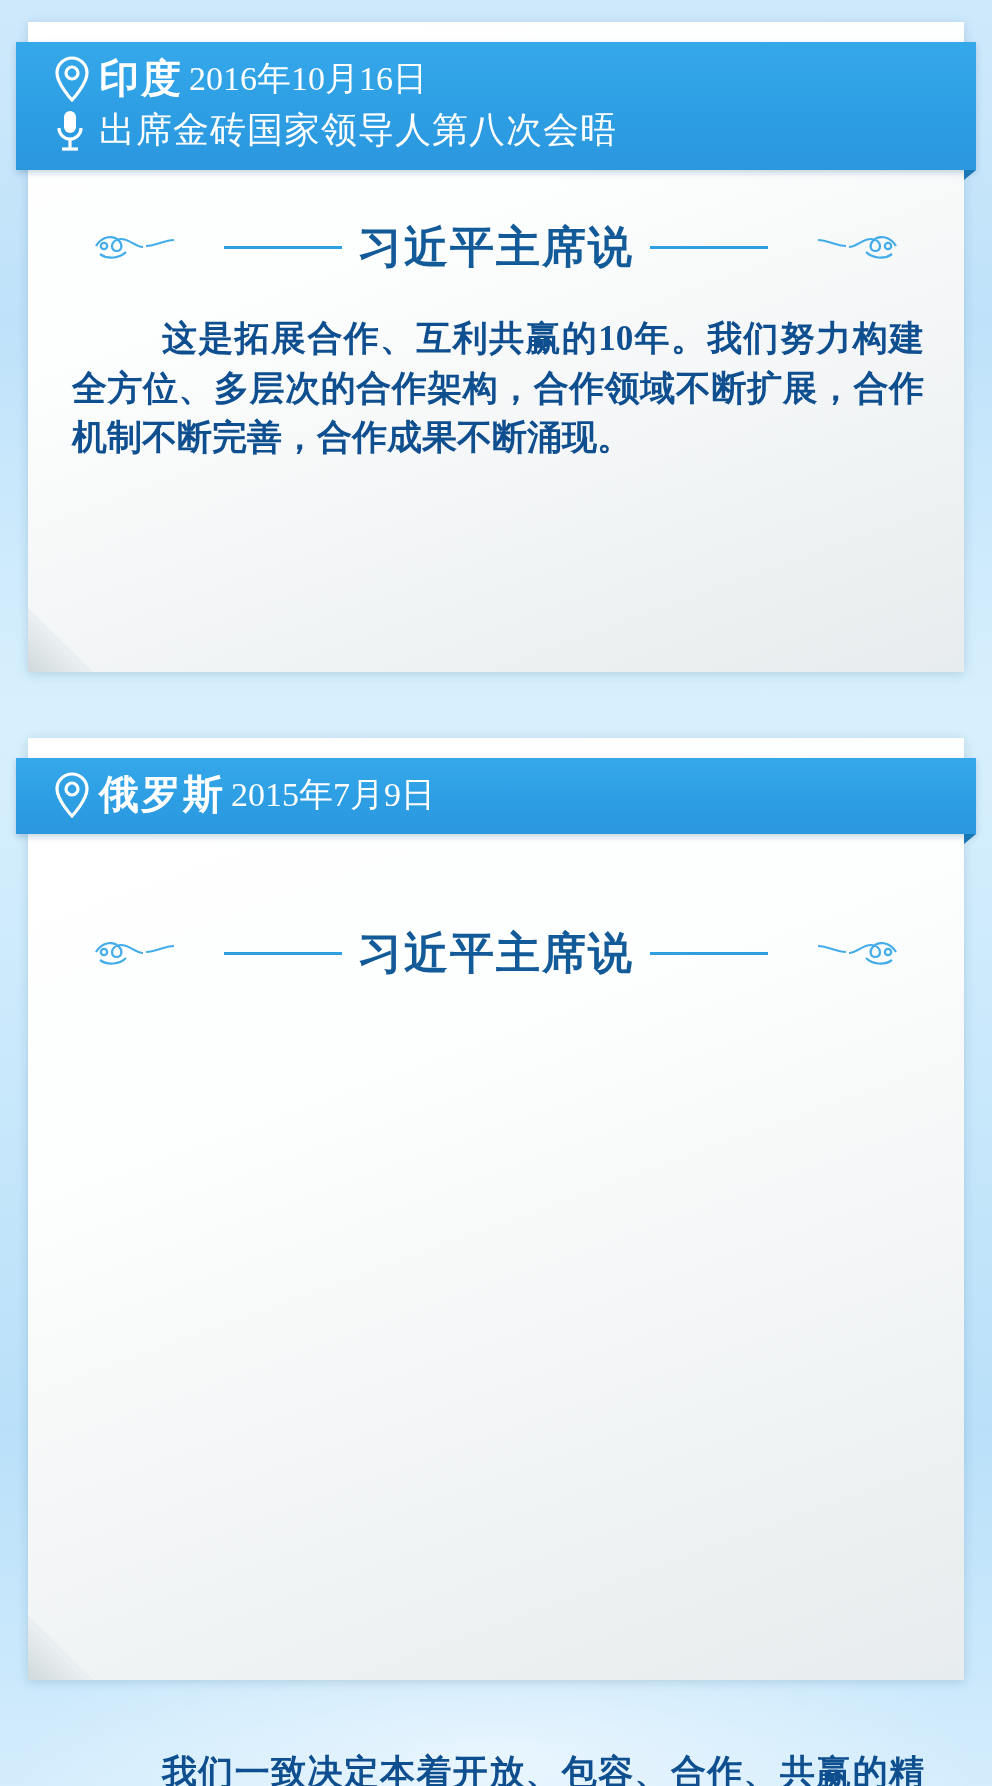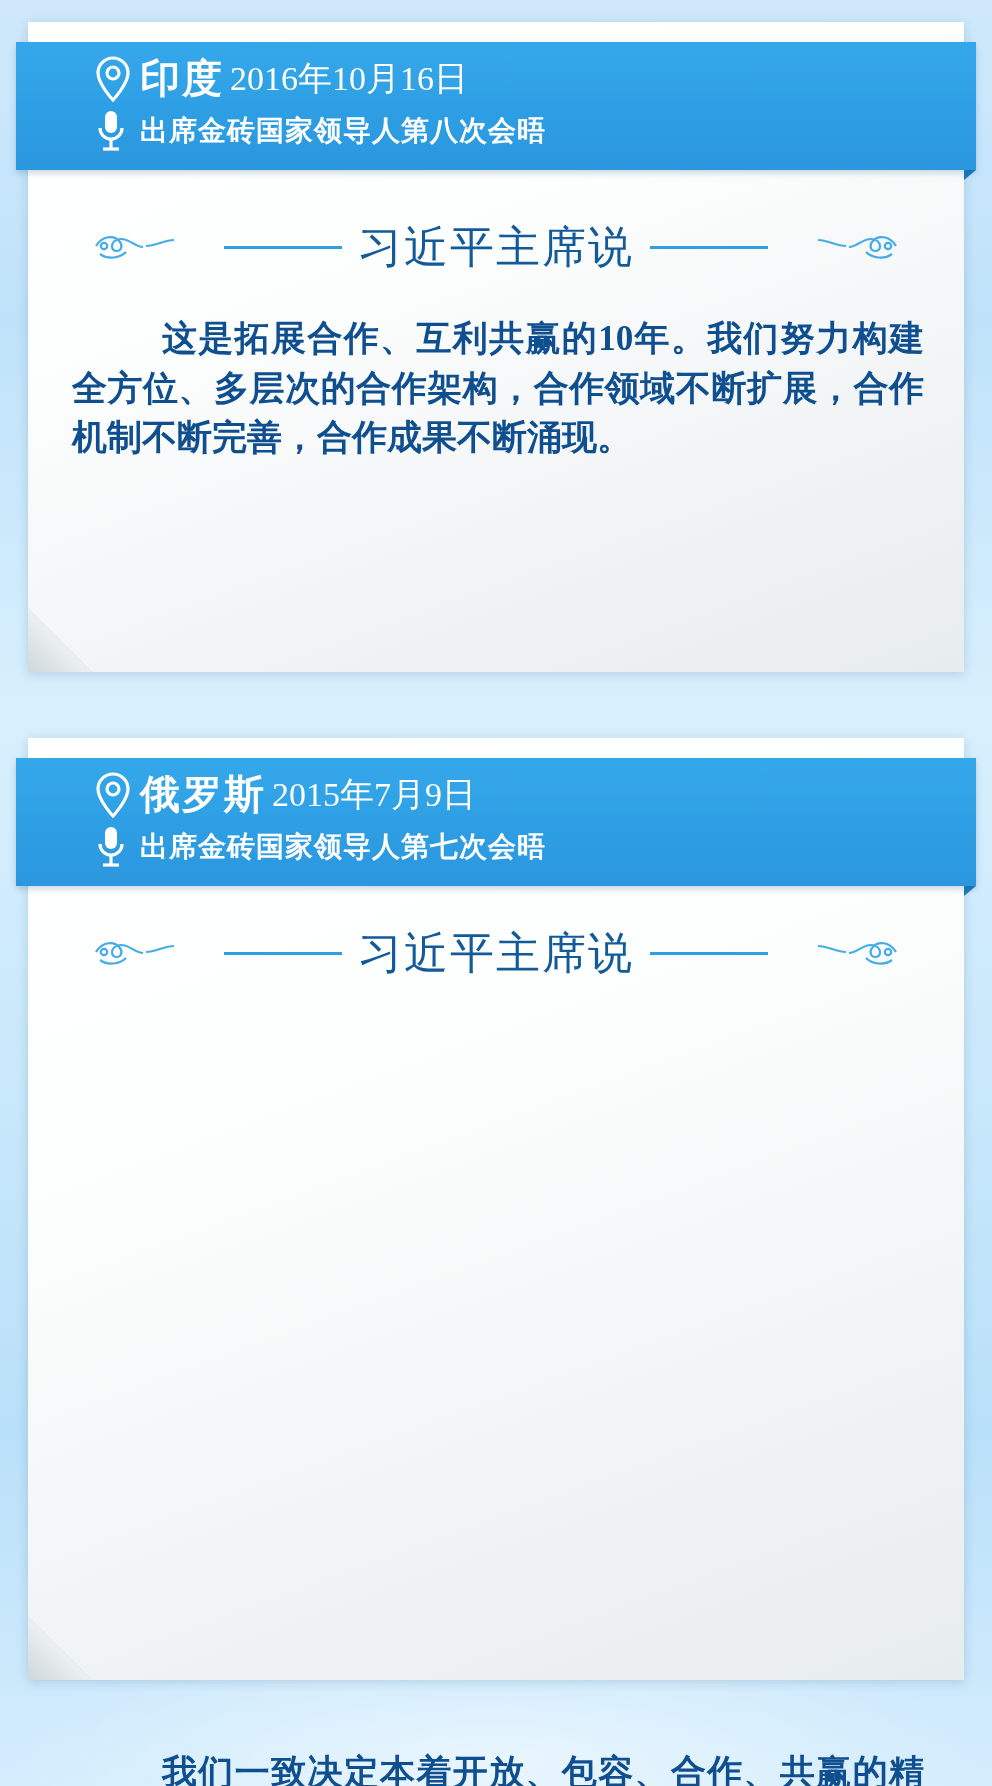--- a/index.html
+++ b/index.html
@@ -70,21 +70,21 @@
     position: absolute;
     right: 0;
     bottom: -10px;
     width: 0; height: 0;
     border-top: 10px solid #1b76b5;
     border-right: 12px solid transparent;
   }
   .banner-row {
     display: flex;
     align-items: center;
-    padding-left: 78px;
+    padding-left: 37px;
     color: #ffffff;
   }
   .banner-row + .banner-row { margin-top: 6px; }
   .icon-wrap {
     width: 46px;
     display: flex;
     align-items: center;
     justify-content: flex-start;
     flex: 0 0 46px;
   }
@@ -95,22 +95,22 @@
     line-height: 1;
     white-space: nowrap;
   }
   .place-date {
     font-size: 34px;
     margin-left: 6px;
     line-height: 1;
     white-space: nowrap;
   }
   .event-text {
-    font-size: 28px;
-    font-weight: bold;
+    font-size: 36px;
+    font-weight: normal;
     letter-spacing: 1px;
     line-height: 1.1;
     white-space: nowrap;
   }
 
   
   .title-row {
     position: absolute;
     left: 0;
     width: 936px;
@@ -126,21 +126,21 @@
     opacity: .95;
   }
   .rule {
     width: 118px;
     height: 3px;
     background: #2f9fe2;
     margin: 0 16px;
   }
   .said-title {
     font-size: 44px;
-    font-weight: normal;
+    font-weight: bold;
     color: #135a99;
     letter-spacing: 2px;
     white-space: nowrap;
     text-align: center;
   }
 
   
   .quote {
     position: absolute;
     left: 44px;
@@ -226,31 +226,20 @@
     <div class="banner-row">
       <span class="icon-wrap">
         <svg width="38" height="46" viewBox="0 0 38 46">
           <path d="M19 2C10.7 2 4 8.7 4 17c0 11 15 27 15 27s15-16 15-27c0-8.3-6.7-15-15-15z" fill="none" stroke="#ffffff" stroke-width="3.2"></path>
           <circle cx="19" cy="17" r="6" fill="none" stroke="#ffffff" stroke-width="3.2"></circle>
         </svg>
       </span>
       <span class="place-name">俄罗斯</span>
       <span class="place-date">2015年7月9日</span>
     </div>
-    <div class="banner-row">
-      <span class="icon-wrap">
-        <svg width="34" height="46" viewBox="0 0 34 46">
-          <rect x="11" y="3" width="12" height="22" rx="6" fill="#ffffff"></rect>
-          <path d="M6 20c0 6.1 4.9 11 11 11s11-4.9 11-11" fill="none" stroke="#ffffff" stroke-width="3.2"></path>
-          <line x1="17" y1="31" x2="17" y2="40" stroke="#ffffff" stroke-width="3.2"></line>
-          <line x1="9" y1="41" x2="25" y2="41" stroke="#ffffff" stroke-width="3.2"></line>
-        </svg>
-      </span>
-      <span class="event-text">出席金砖国家领导人第七次会晤</span>
-    </div>
   </div>
 
   <div class="title-row t2">
     <span class="orn">
       <svg width="120" height="44" viewBox="0 0 120 44">
         <g fill="none" stroke="#3aa8e8" stroke-width="2.2">
           <path d="M8 22c6-10 18-12 24-4 3 4 1 9-3 9-3 0-5-2-5-5 0-4 4-7 9-7 9 0 14 8 22 8"></path>
           <path d="M12 30c8 6 20 4 26-2"></path>
           <path d="M58 22c10 0 18-6 28-6"></path>
           <circle cx="16" cy="22" r="3.2"></circle>

